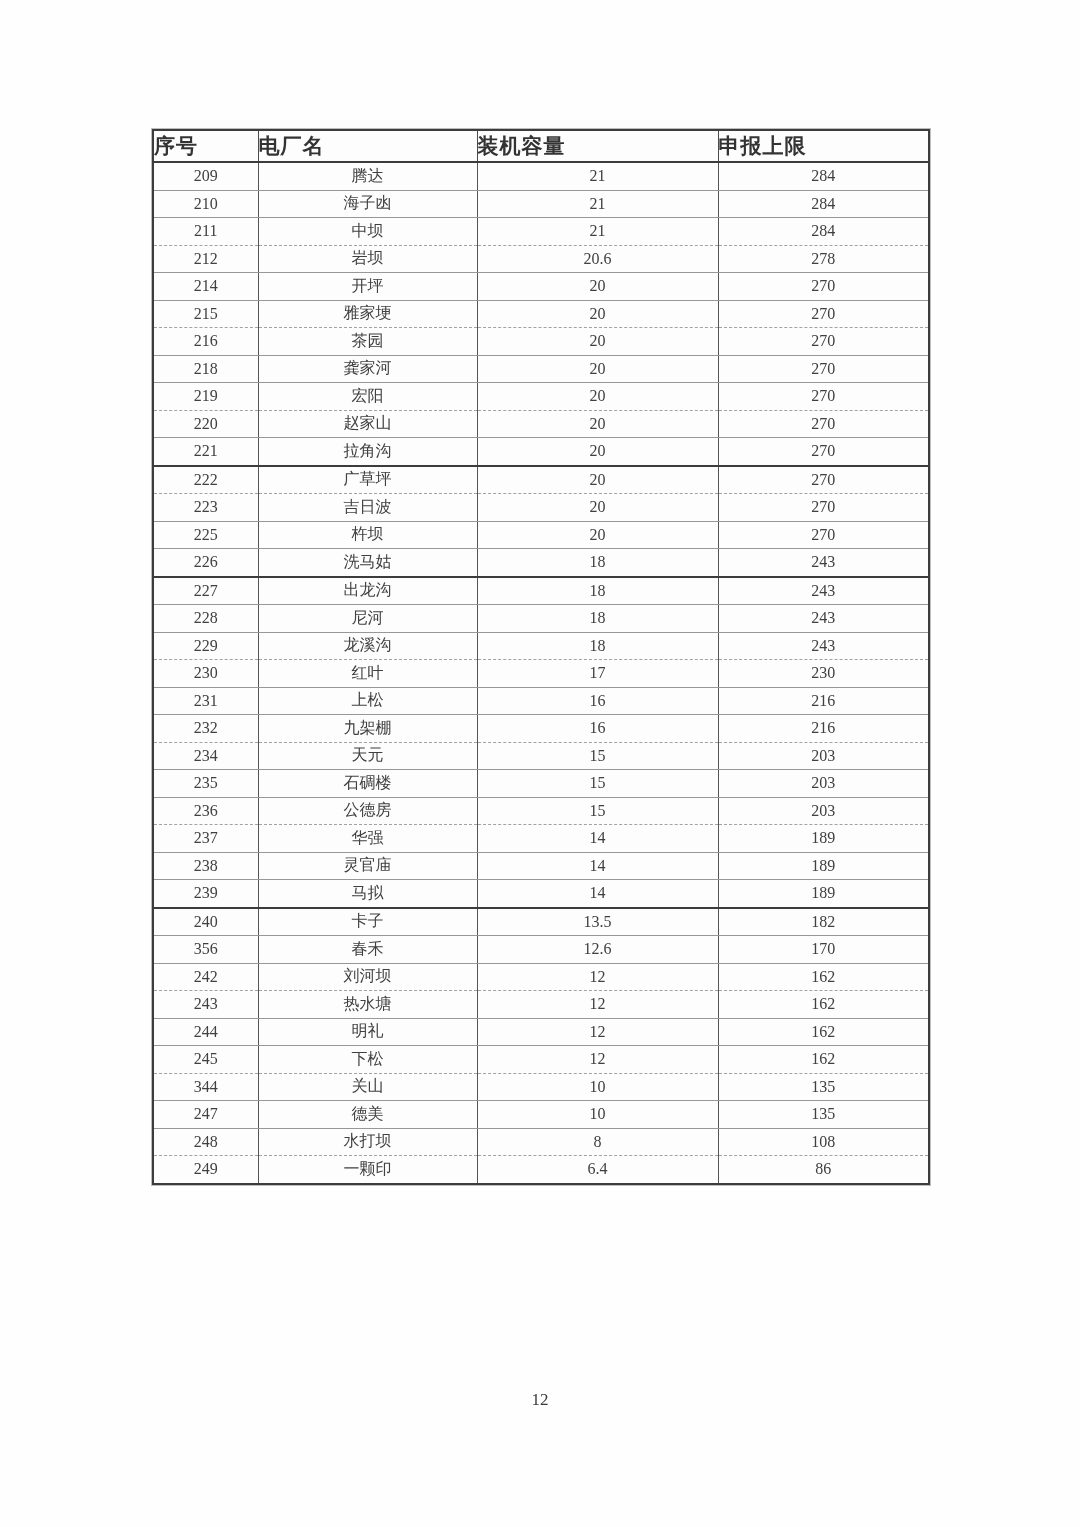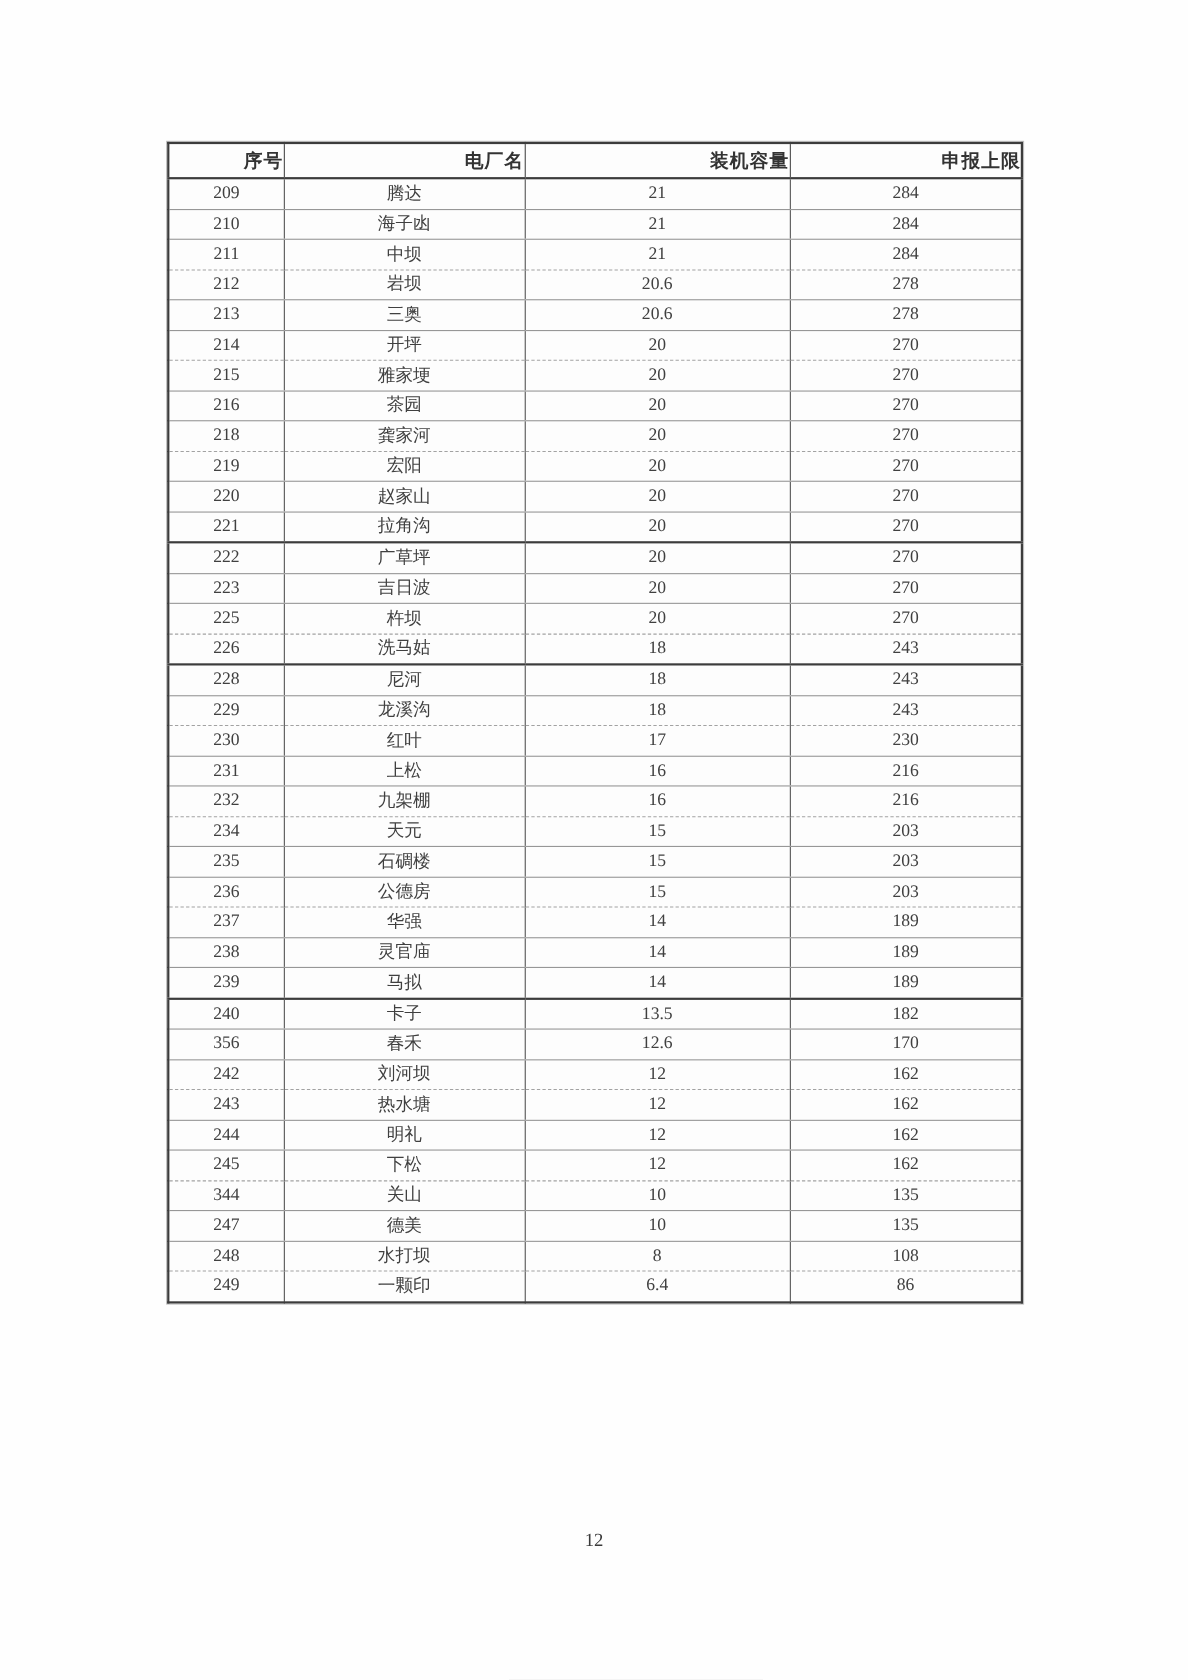--- a/index.html
+++ b/index.html
@@ -23,23 +23,23 @@
     top: 129px;
     width: 776px;
     border-collapse: collapse;
     table-layout: fixed;
     border: 2px solid #3c3c3c;
     box-shadow: 0 0 0 1px #bdbdbd;
     background: #fdfdfd;
   }
   table.plant-table th {
     height: 30px;
-    font-size: 17px;
+    font-size: 21px;
     font-weight: bold;
-    text-align: right;
+    text-align: left;
     vertical-align: middle;
     color: #333333;
     border-left: 1px solid #4a4a4a;
     border-bottom: 2px solid #3c3c3c;
     padding: 0;
     letter-spacing: 1px;
   }
   table.plant-table td {
     height: 26.5px;
     font-size: 16px;
@@ -120,26 +120,20 @@
           <td class="num">21</td>
           <td class="num">284</td>
         </tr>
         <tr>
           <td class="num">212</td>
           <td>岩坝</td>
           <td class="num">20.6</td>
           <td class="num">278</td>
         </tr>
         <tr>
-          <td class="num">213</td>
-          <td>三奥</td>
-          <td class="num">20.6</td>
-          <td class="num">278</td>
-        </tr>
-        <tr>
           <td class="num">214</td>
           <td>开坪</td>
           <td class="num">20</td>
           <td class="num">270</td>
         </tr>
         <tr>
           <td class="num">215</td>
           <td>雅家埂</td>
           <td class="num">20</td>
           <td class="num">270</td>
@@ -188,20 +182,26 @@
         </tr>
         <tr>
           <td class="num">225</td>
           <td>杵坝</td>
           <td class="num">20</td>
           <td class="num">270</td>
         </tr>
         <tr class="thick">
           <td class="num">226</td>
           <td>洗马姑</td>
+          <td class="num">18</td>
+          <td class="num">243</td>
+        </tr>
+        <tr>
+          <td class="num">227</td>
+          <td>出龙沟</td>
           <td class="num">18</td>
           <td class="num">243</td>
         </tr>
         <tr>
           <td class="num">228</td>
           <td>尼河</td>
           <td class="num">18</td>
           <td class="num">243</td>
         </tr>
         <tr>

